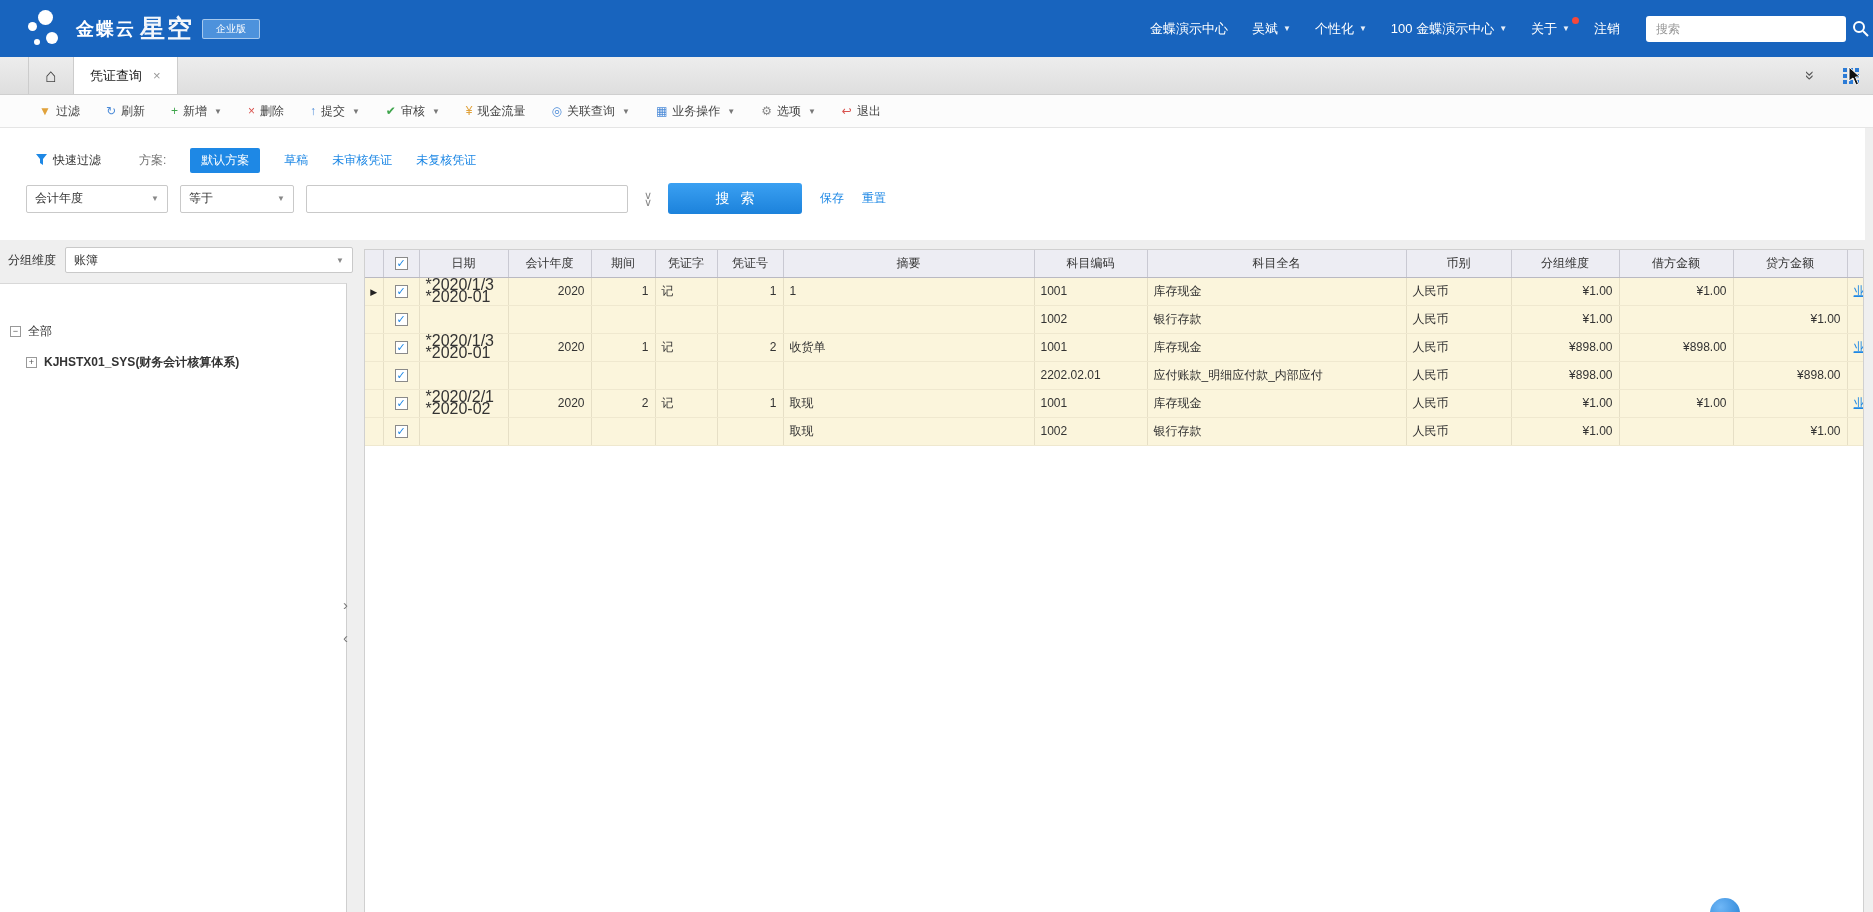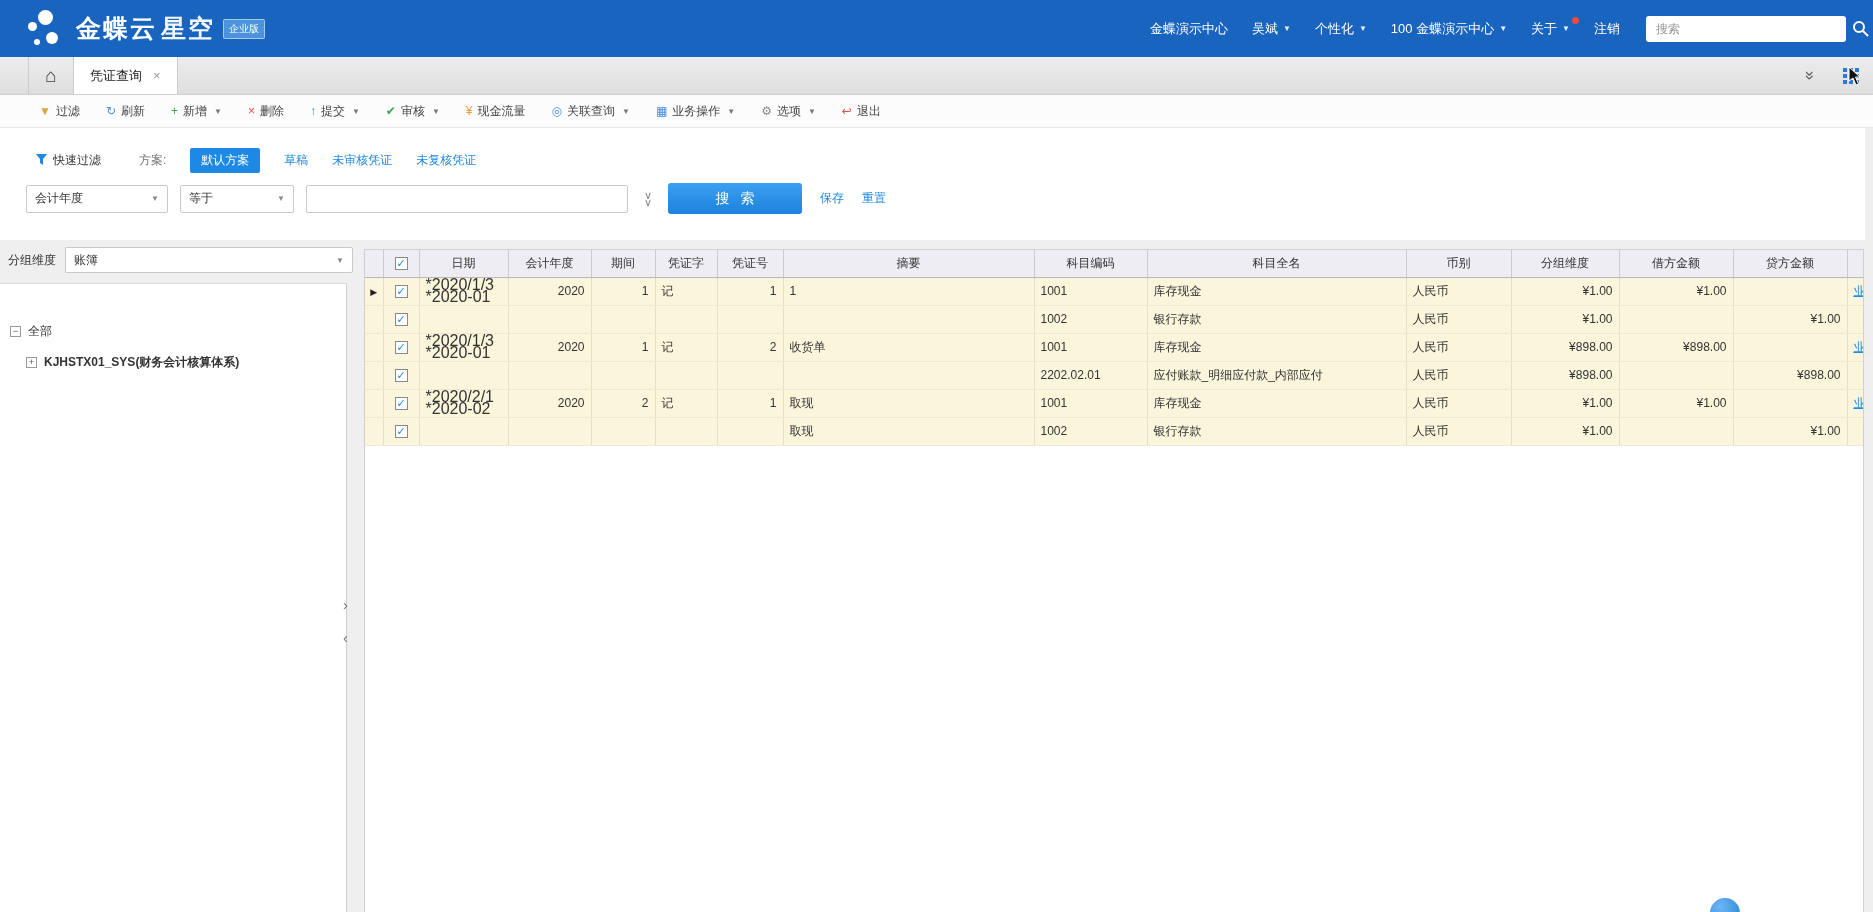--- a/index.html
+++ b/index.html
@@ -8,23 +8,23 @@
 
   
   #header{position:absolute;top:0;left:0;right:0;height:57px;background:var(--header-bg,#1864BE);display:flex;align-items:center;color:#fff}
   .logo{margin-left:26px;position:relative;width:42px;height:42px;flex:0 0 auto}
   .logo i{position:absolute;background:#fff;border-radius:50%}
   .logo .d1{width:15px;height:15px;left:12px;top:2px}
   .logo .d2{width:9px;height:9px;left:2px;top:14px}
   .logo .d3{width:12px;height:12px;left:20px;top:24px}
   .logo .d4{width:6px;height:6px;left:8px;top:31px}
   .brand{display:flex;align-items:center;margin-left:8px;white-space:nowrap}
-  .brand .bp{font-size:25px;font-weight:bold;letter-spacing:2px}
+  .brand .bp{font-size:18px;font-weight:bold;letter-spacing:2px}
   .brand .bs{font-size:25px;font-weight:700;letter-spacing:2px;margin-left:4px;opacity:.95}
-  .badge{margin-left:8px;font-size:10px;background:#4D92DC;border:1px solid rgba(255,255,255,.5);padding:2px 5px;border-radius:2px;align-self:center}
+  .badge{margin-left:8px;font-size:10px;background:#4D92DC;border:1px solid rgba(255,255,255,.5);padding:2px 13px;border-radius:2px;align-self:center}
   #header-nav{margin-left:auto;display:flex;font-size:13px;white-space:nowrap}
   .nav-item{margin-left:24px;display:flex;align-items:center;position:relative;cursor:pointer}
   .nav-item .caret{font-size:8px;margin-left:5px;opacity:.9}
   .reddot{position:absolute;top:-3px;right:-9px;width:7px;height:7px;border-radius:50%;background:#F5483B}
   #gsearch{margin-left:26px;width:200px;height:26px;border:none;border-radius:3px;padding:0 10px;font:12px "Liberation Sans",sans-serif;color:#333;outline:none}
   #gsearch::placeholder{color:#999}
   .mag{margin:0 4px 0 6px;display:flex;align-items:center}
 
   
   #tabbar{position:absolute;top:57px;left:0;right:0;height:38px;background:linear-gradient(#EDEDED,#DEDEDE);border-bottom:1px solid #CFCFCF;display:flex;align-items:stretch}

